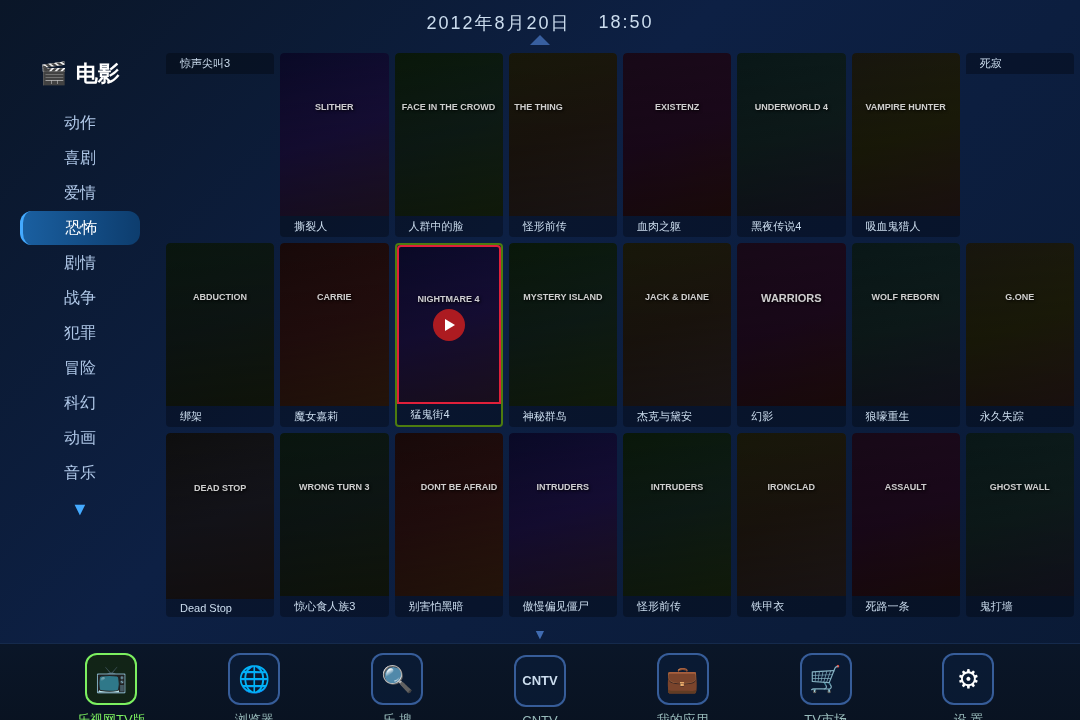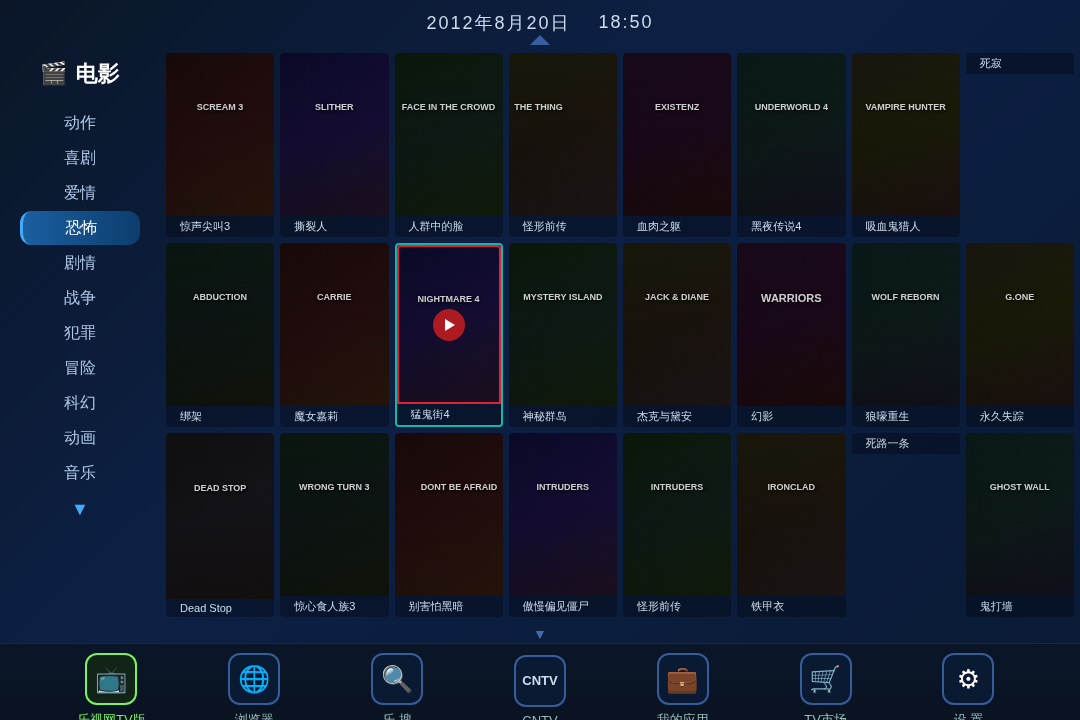--- a/index.html
+++ b/index.html
@@ -123,21 +123,21 @@
       white-space: nowrap;
       overflow: hidden;
       text-overflow: ellipsis;
       background: rgba(0,0,0,0.3);
     }
     .movie-card.selected .movie-poster {
       border: 2px solid #e0203a;
       border-radius: 4px 4px 0 0;
     }
     .movie-card.selected {
-      border: 2px solid #14b8a6;
+      border: 2px solid #4d7c0f;
       border-radius: 4px;
     }
     .play-overlay {
       position: absolute;
       top: 50%;
       left: 50%;
       transform: translate(-50%, -50%);
       width: 32px;
       height: 32px;
       background: rgba(200,30,30,0.85);
@@ -233,24 +233,20 @@
         <div class="sidebar-item">科幻</div>
         <div class="sidebar-item">动画</div>
         <div class="sidebar-item">音乐</div>
       </div>
     <div class="sidebar-arrow-down">▼</div>
   </div>
 
   <div class="content">
     <div class="movies-grid" id="movies-grid" style="grid-template-columns: repeat(8, 1fr); grid-template-rows: repeat(3, 1fr);">
         <div class="movie-card">
-          <div class="movie-poster" style="background: linear-gradient(160deg, rgb(26, 10, 10), rgb(42, 16, 16), rgb(58, 32, 16));">
-            <div style="position: absolute; width: 100%; height: 100%; background: linear-gradient(rgba(0, 0, 0, 0.1) 0%, rgba(0, 0, 0, 0.4) 100%);"></div>
-            <span class="title-en" style="position: absolute; top: 30%; left: 50%; transform: translateX(-50%); font-size: 9px; font-weight: bold; color: rgba(255, 255, 255, 0.8); text-align: center; width: 90%; text-transform: uppercase; text-shadow: rgb(0, 0, 0) 1px 1px 3px;">SCREAM 3</span>
-          </div>
           <div class="movie-title">惊声尖叫3</div>
         </div>
         <div class="movie-card">
           <div class="movie-poster" style="background: linear-gradient(160deg, rgb(10, 10, 42), rgb(26, 16, 64), rgb(42, 24, 48));">
             <div style="position: absolute; width: 100%; height: 100%; background: linear-gradient(rgba(0, 0, 0, 0.1) 0%, rgba(0, 0, 0, 0.4) 100%);"></div>
             <span class="title-en" style="position: absolute; top: 30%; left: 50%; transform: translateX(-50%); font-size: 9px; font-weight: bold; color: rgba(255, 255, 255, 0.8); text-align: center; width: 90%; text-transform: uppercase; text-shadow: rgb(0, 0, 0) 1px 1px 3px;">SLITHER</span>
           </div>
           <div class="movie-title">撕裂人</div>
         </div>
         <div class="movie-card">
@@ -384,20 +380,24 @@
           <div class="movie-title">怪形前传</div>
         </div>
         <div class="movie-card">
           <div class="movie-poster" style="background: linear-gradient(160deg, rgb(26, 26, 10), rgb(32, 24, 16), rgb(42, 32, 32));">
             <div style="position: absolute; width: 100%; height: 100%; background: linear-gradient(rgba(0, 0, 0, 0.1) 0%, rgba(0, 0, 0, 0.4) 100%);"></div>
             <span class="title-en" style="position: absolute; top: 30%; left: 50%; transform: translateX(-50%); font-size: 9px; font-weight: bold; color: rgba(255, 255, 255, 0.8); text-align: center; width: 90%; text-transform: uppercase; text-shadow: rgb(0, 0, 0) 1px 1px 3px;">IRONCLAD</span>
           </div>
           <div class="movie-title">铁甲衣</div>
         </div>
         <div class="movie-card">
+          <div class="movie-poster" style="background: linear-gradient(160deg, rgb(26, 10, 26), rgb(32, 10, 32), rgb(42, 16, 16));">
+            <div style="position: absolute; width: 100%; height: 100%; background: linear-gradient(rgba(0, 0, 0, 0.1) 0%, rgba(0, 0, 0, 0.4) 100%);"></div>
+            <span class="title-en" style="position: absolute; top: 30%; left: 50%; transform: translateX(-50%); font-size: 9px; font-weight: bold; color: rgba(255, 255, 255, 0.8); text-align: center; width: 90%; text-transform: uppercase; text-shadow: rgb(0, 0, 0) 1px 1px 3px;">ASSAULT</span>
+          </div>
           <div class="movie-title">死路一条</div>
         </div>
         <div class="movie-card">
           <div class="movie-poster" style="background: linear-gradient(160deg, rgb(10, 26, 26), rgb(16, 32, 32), rgb(26, 26, 42));">
             <div style="position: absolute; width: 100%; height: 100%; background: linear-gradient(rgba(0, 0, 0, 0.1) 0%, rgba(0, 0, 0, 0.4) 100%);"></div>
             <span class="title-en" style="position: absolute; top: 30%; left: 50%; transform: translateX(-50%); font-size: 9px; font-weight: bold; color: rgba(255, 255, 255, 0.8); text-align: center; width: 90%; text-transform: uppercase; text-shadow: rgb(0, 0, 0) 1px 1px 3px;">GHOST WALL</span>
           </div>
           <div class="movie-title">鬼打墙</div>
         </div>
       </div>

